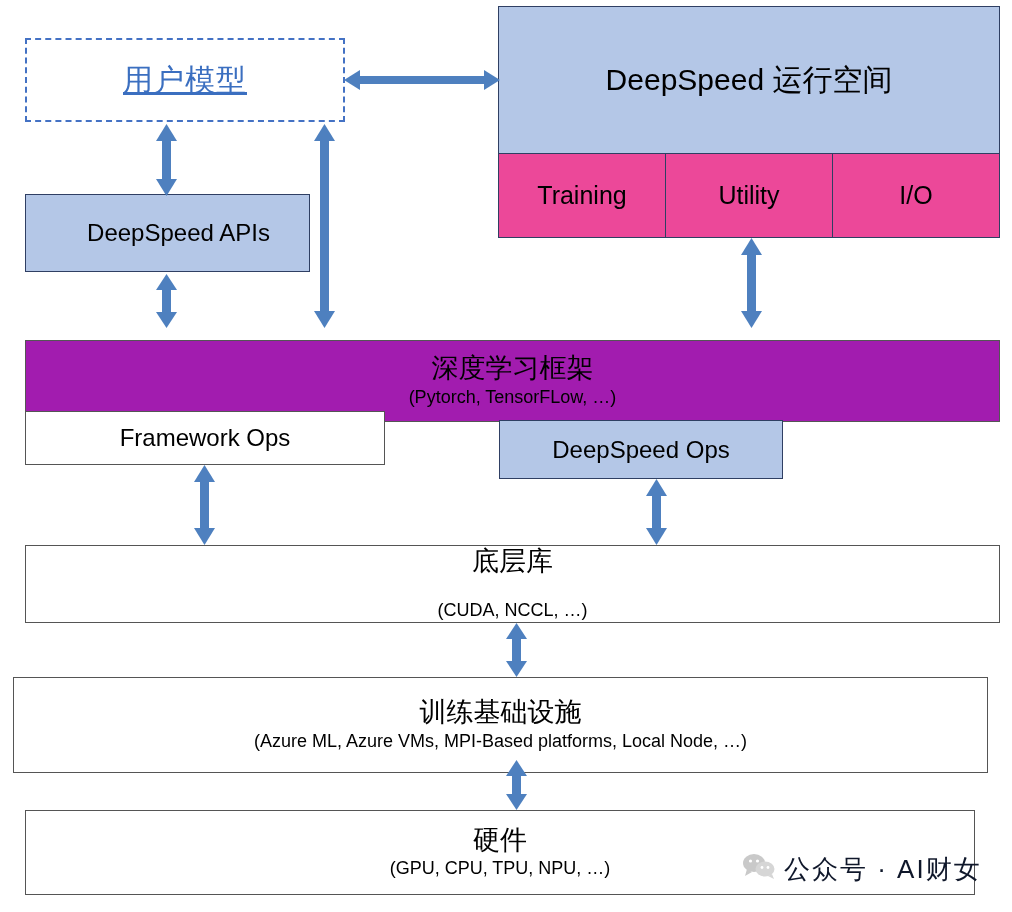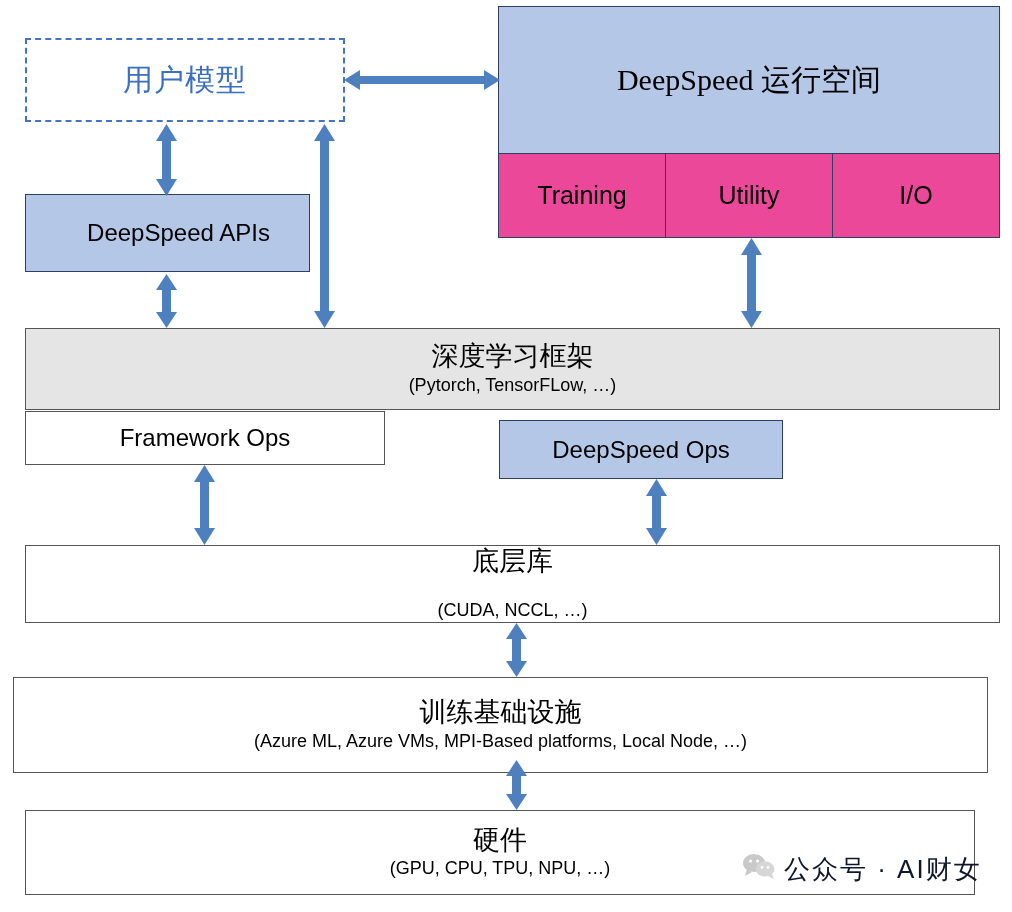--- a/index.html
+++ b/index.html
@@ -30,36 +30,36 @@
   
   #user-model {
     left: 25px; top: 38px; width: 320px; height: 84px;
     border: 2px dashed #4472C4;
     background: #ffffff;
   }
   #user-model .t {
     font-size: 30px;
     color: #3B6FC0;
     letter-spacing: 1px;
+    text-decoration: underline;
   }
   
   #deepspeed-apis {
     left: 25px; top: 194px; width: 285px; height: 78px;
     border: 1.6px solid #2F3F63;
     background: #B4C7E7;
     padding-left: 22px;
   }
   #deepspeed-apis .t { font-size: 24px; }
 
   
   #runtime-space {
     left: 498px; top: 6px; width: 502px; height: 148px;
     border: 1.6px solid #2F3F63;
     background: #B4C7E7;
-    font-family: Liberation Serif, serif;
   }
   #runtime-space .t { font-size: 30px; }
 
   #runtime-cells {
     position: absolute;
     left: 498px; top: 154px; width: 502px; height: 84px;
     display: flex;
     box-sizing: border-box;
     border: 1.6px solid #2F3F63;
     border-top: none;
@@ -71,23 +71,23 @@
     align-items: center;
     justify-content: center;
     font-size: 25px;
     box-sizing: border-box;
     border-right: 1.6px solid #2F3F63;
   }
   #runtime-cells .cell:last-child { border-right: none; }
 
   
   #dl-framework {
-    left: 25px; top: 328px; width: 975px; height: 82px;
-    border: 1.6px solid #555555;
-    background: #e5e5e5;
+    left: 25px; top: 340px; width: 975px; height: 82px;
+    border: 1.6px solid #555555;
+    background: #a21caf;
     justify-content: center;
   }
   #dl-framework .t  { font-size: 27px; line-height: 1.08; }
   #dl-framework .s  { font-size: 18px; line-height: 1.25; margin-top: 3px; }
 
   
   #framework-ops {
     left: 25px; top: 411px; width: 360px; height: 54px;
     border: 1.6px solid #555555;
     background: #ffffff;

